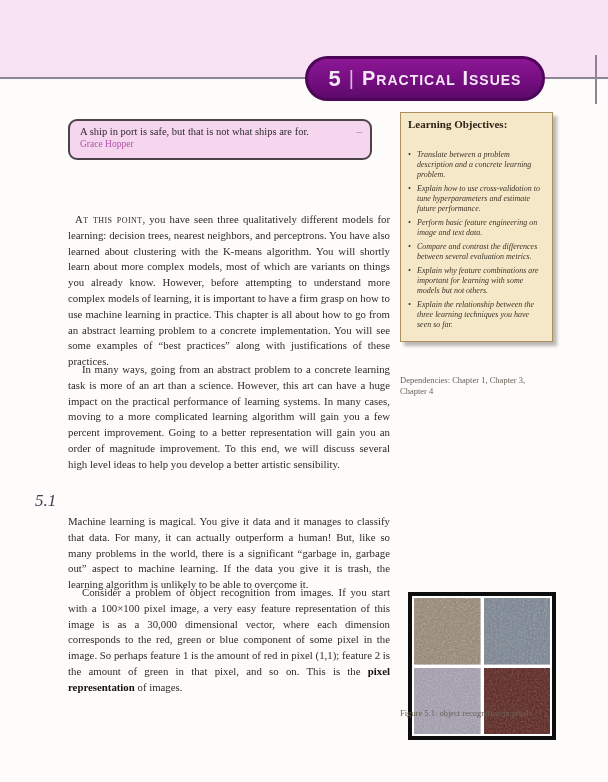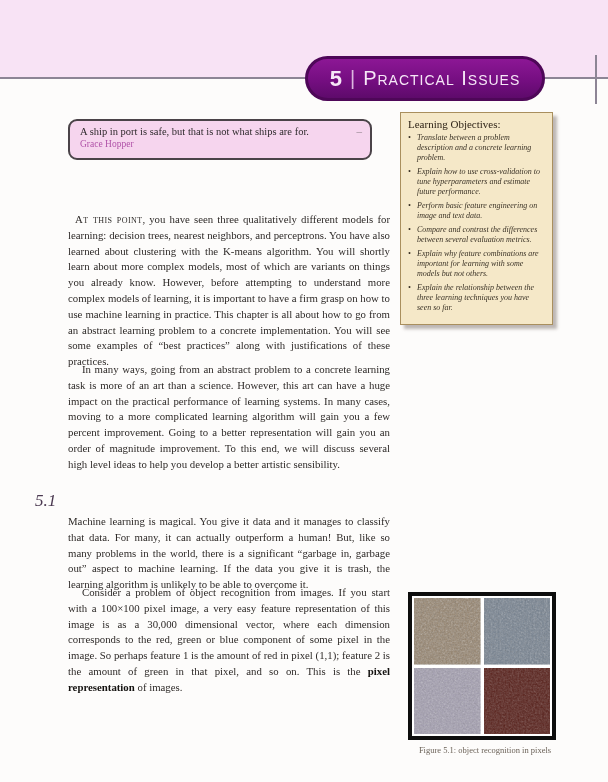--- a/index.html
+++ b/index.html
@@ -14,36 +14,36 @@
   .edge-tick { position:absolute; top:55px; left:595px; width:2px; height:49px; background:#8d8595; }
 
   
   .pill { position:absolute; top:56px; left:305px; width:240px; height:45px;
           background:linear-gradient(180deg,#8c1795 0%, #750e81 55%, #5e0a6b 100%);
           border:3px solid #4e0758; border-radius:24px;
           display:flex; align-items:center; justify-content:center;
           font-family:"Liberation Sans", sans-serif; color:#f6e7f7; z-index:5; }
   .pill .num { font-size:22px; font-weight:700; margin-right:8px; }
   .pill .sep { font-size:20px; font-weight:400; margin-right:8px; color:#dcb8e0; }
-  .pill .ttl { font-size:20px; font-weight:400; font-variant:small-caps; letter-spacing:1px; }
+  .pill .ttl { font-size:20px; font-weight:700; font-variant:small-caps; letter-spacing:1px; }
 
   
   .quote-box { position:absolute; top:119px; left:68px; width:304px; height:41px;
                background:#f6d5ee; border:2px solid #4a4348; border-radius:9px;
                padding:4px 10px 3px 10px; }
   .quote-text { font-size:10.5px; color:#2e2a2c; line-height:13px; }
   .quote-dash { position:absolute; top:4px; right:8px; font-size:11px; color:#8a7f88; }
   .quote-attr { font-size:9.5px; color:#b052a8; line-height:12px; }
 
   
   .objectives { position:absolute; top:112px; left:400px; width:153px;
                 background:#f5e8c8; border:1.5px solid #a98f5e;
                 box-shadow:4px 4px 3px rgba(110,100,95,0.45);
                 padding:5px 7px 7px 7px; }
-  .objectives h3 { font-size:11px; font-weight:400; color:#2e2317; margin-bottom:3px;
+  .objectives h3 { font-size:11px; font-weight:700; color:#2e2317; margin-bottom:20px;
                    font-family:"Liberation Serif", serif; }
   .objectives ul { list-style:none;font-style:italic; }
   .objectives li { font-size:8px; line-height:10px; color:#3a3226; margin-bottom:4px;
                    padding-left:9px; position:relative; text-align:left; }
   .objectives li::before { content:"•"; position:absolute; left:0; top:0; color:#3a3226; }
 
   .dependencies { position:absolute; top:375px; left:400px; width:150px;
                   font-size:8.5px; line-height:11px; color:#6b6258; }
 
   
@@ -59,22 +59,22 @@
   .section-head { position:absolute; top:490px; left:68px; width:340px;
                   font-size:12.5px; font-style:italic; color:#4a3850; }
   .section-num { position:absolute; left:-33px; top:1px; font-style:italic; font-size:17px; }
 
   
   .figure-box { position:absolute; top:592px; left:408px; width:148px; height:148px;
                 background:#ffffff; border:4px solid #0d0d0d;
                 display:grid; grid-template-columns:1fr 1fr; grid-template-rows:1fr 1fr;
                 gap:3px; padding:2px; }
   .quad { width:100%; height:100%; display:block; }
-  .figure-caption { position:absolute; top:745px; left:400px; width:170px;
-                    font-size:8.5px; color:#6b6258;text-align:center; }
+  .figure-caption { position:absolute; top:708px; left:400px; width:170px;
+                    font-size:8.5px; color:#6b6258; }
 </style>
 </head>
 <body>
 
 <div class="page">
 
   <div class="band"></div>
   <div class="top-rule"></div>
   <div class="edge-tick"></div>
 
@@ -95,20 +95,21 @@
     <ul>
       <li>Translate between a problem description and a concrete learning problem.</li>
       <li>Explain how to use cross-validation to tune hyperparameters and estimate future performance.</li>
       <li>Perform basic feature engineering on image and text data.</li>
       <li>Compare and contrast the differences between several evaluation metrics.</li>
       <li>Explain why feature combinations are important for learning with some models but not others.</li>
       <li>Explain the relationship between the three learning techniques you have seen so far.</li>
     </ul>
   </div>
 
+  <div class="dependencies">Dependencies: Chapter 1, Chapter 3, Chapter 4</div>
 
   <p class="body-block p1"><span class="smallcaps">At this point</span><span>, you have seen three qualitatively different models for learning: decision trees, nearest neighbors, and perceptrons. You have also learned about clustering with the K-means algorithm. You will shortly learn about more complex models, most of which are variants on things you already know. However, before attempting to understand more complex models of learning, it is important to have a firm grasp on how to use machine learning in practice. This chapter is all about how to go from an abstract learning problem to a concrete implementation. You will see some examples of “best practices” along with justifications of these practices.</span></p>
 
   <p class="body-block p2">In many ways, going from an abstract problem to a concrete learning task is more of an art than a science. However, this art can have a huge impact on the practical performance of learning systems. In many cases, moving to a more complicated learning algorithm will gain you a few percent improvement. Going to a better representation will gain you an order of magnitude improvement. To this end, we will discuss several high level ideas to help you develop a better artistic sensibility.</p>
 
   <div class="section-head">
     <span class="section-num">5.1</span>
   </div>
 
   <p class="body-block p3">Machine learning is magical. You give it data and it manages to classify that data. For many, it can actually outperform a human! But, like so many problems in the world, there is a significant “garbage in, garbage out” aspect to machine learning. If the data you give it is trash, the learning algorithm is unlikely to be able to overcome it.</p>

